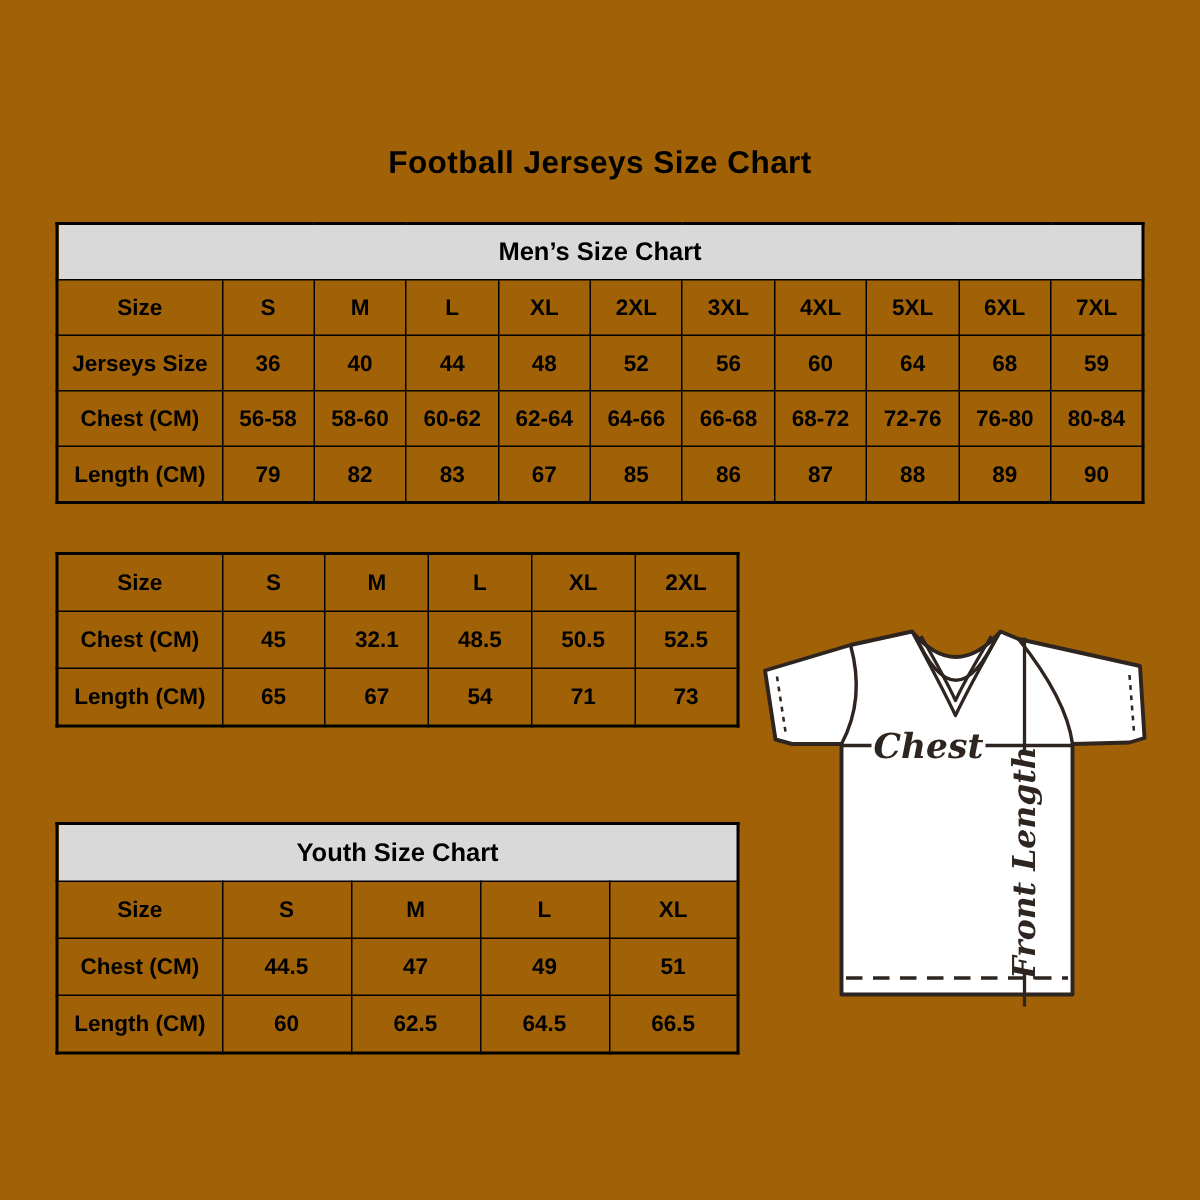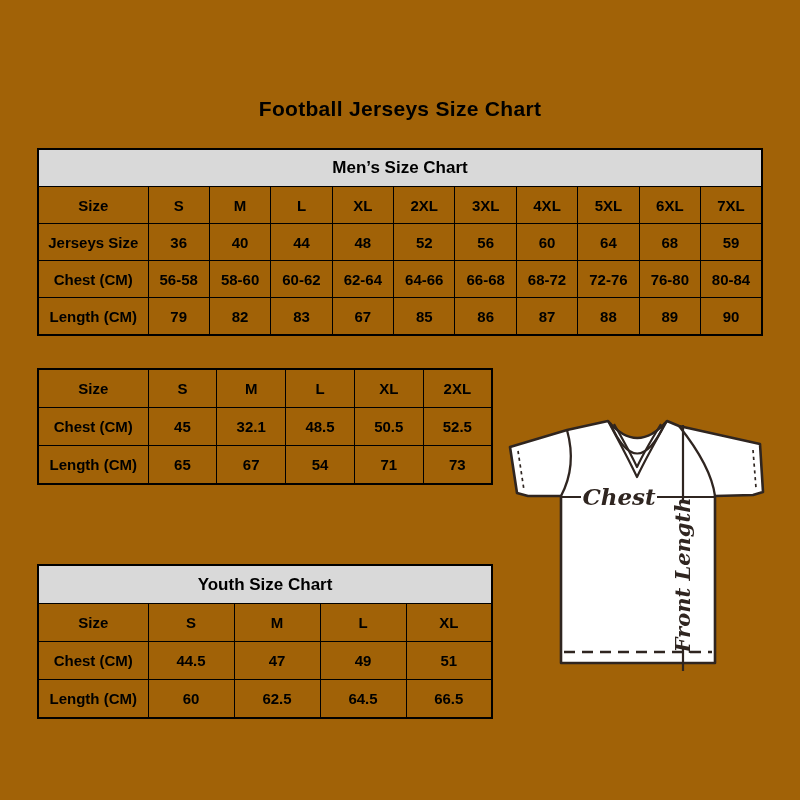--- a/index.html
+++ b/index.html
@@ -34,21 +34,21 @@
     font-size:15px;padding:0;height:37px;
     white-space:nowrap;overflow:hidden;
   }
   table.size-table td.tbl-title{
     background:var(--header-fill);
     font-size:17px;height:37px;
   }
   #men-table{left:37px;top:148px;width:726px;}
   #men-table td{height:36px;}
   #women-table{left:37px;top:368px;width:456px;}
-  #youth-table{left:37px;top:564px;width:456px;}
+  #youth-table{left:37px;top:548px;width:456px;}
 
   .jersey-wrap{position:absolute;left:500px;top:398px;width:280px;height:288px;}
   .art{stroke:var(--line);fill:none;stroke-linejoin:round;}
   .art-fill{stroke:var(--line);fill:#ffffff;stroke-linejoin:round;}
   .art-text{
     fill:var(--line);
     font-family:"DejaVu Serif","Liberation Serif",serif;
     font-style:italic;font-weight:bold;
   }
   .chest-text{font-size:23px;}

